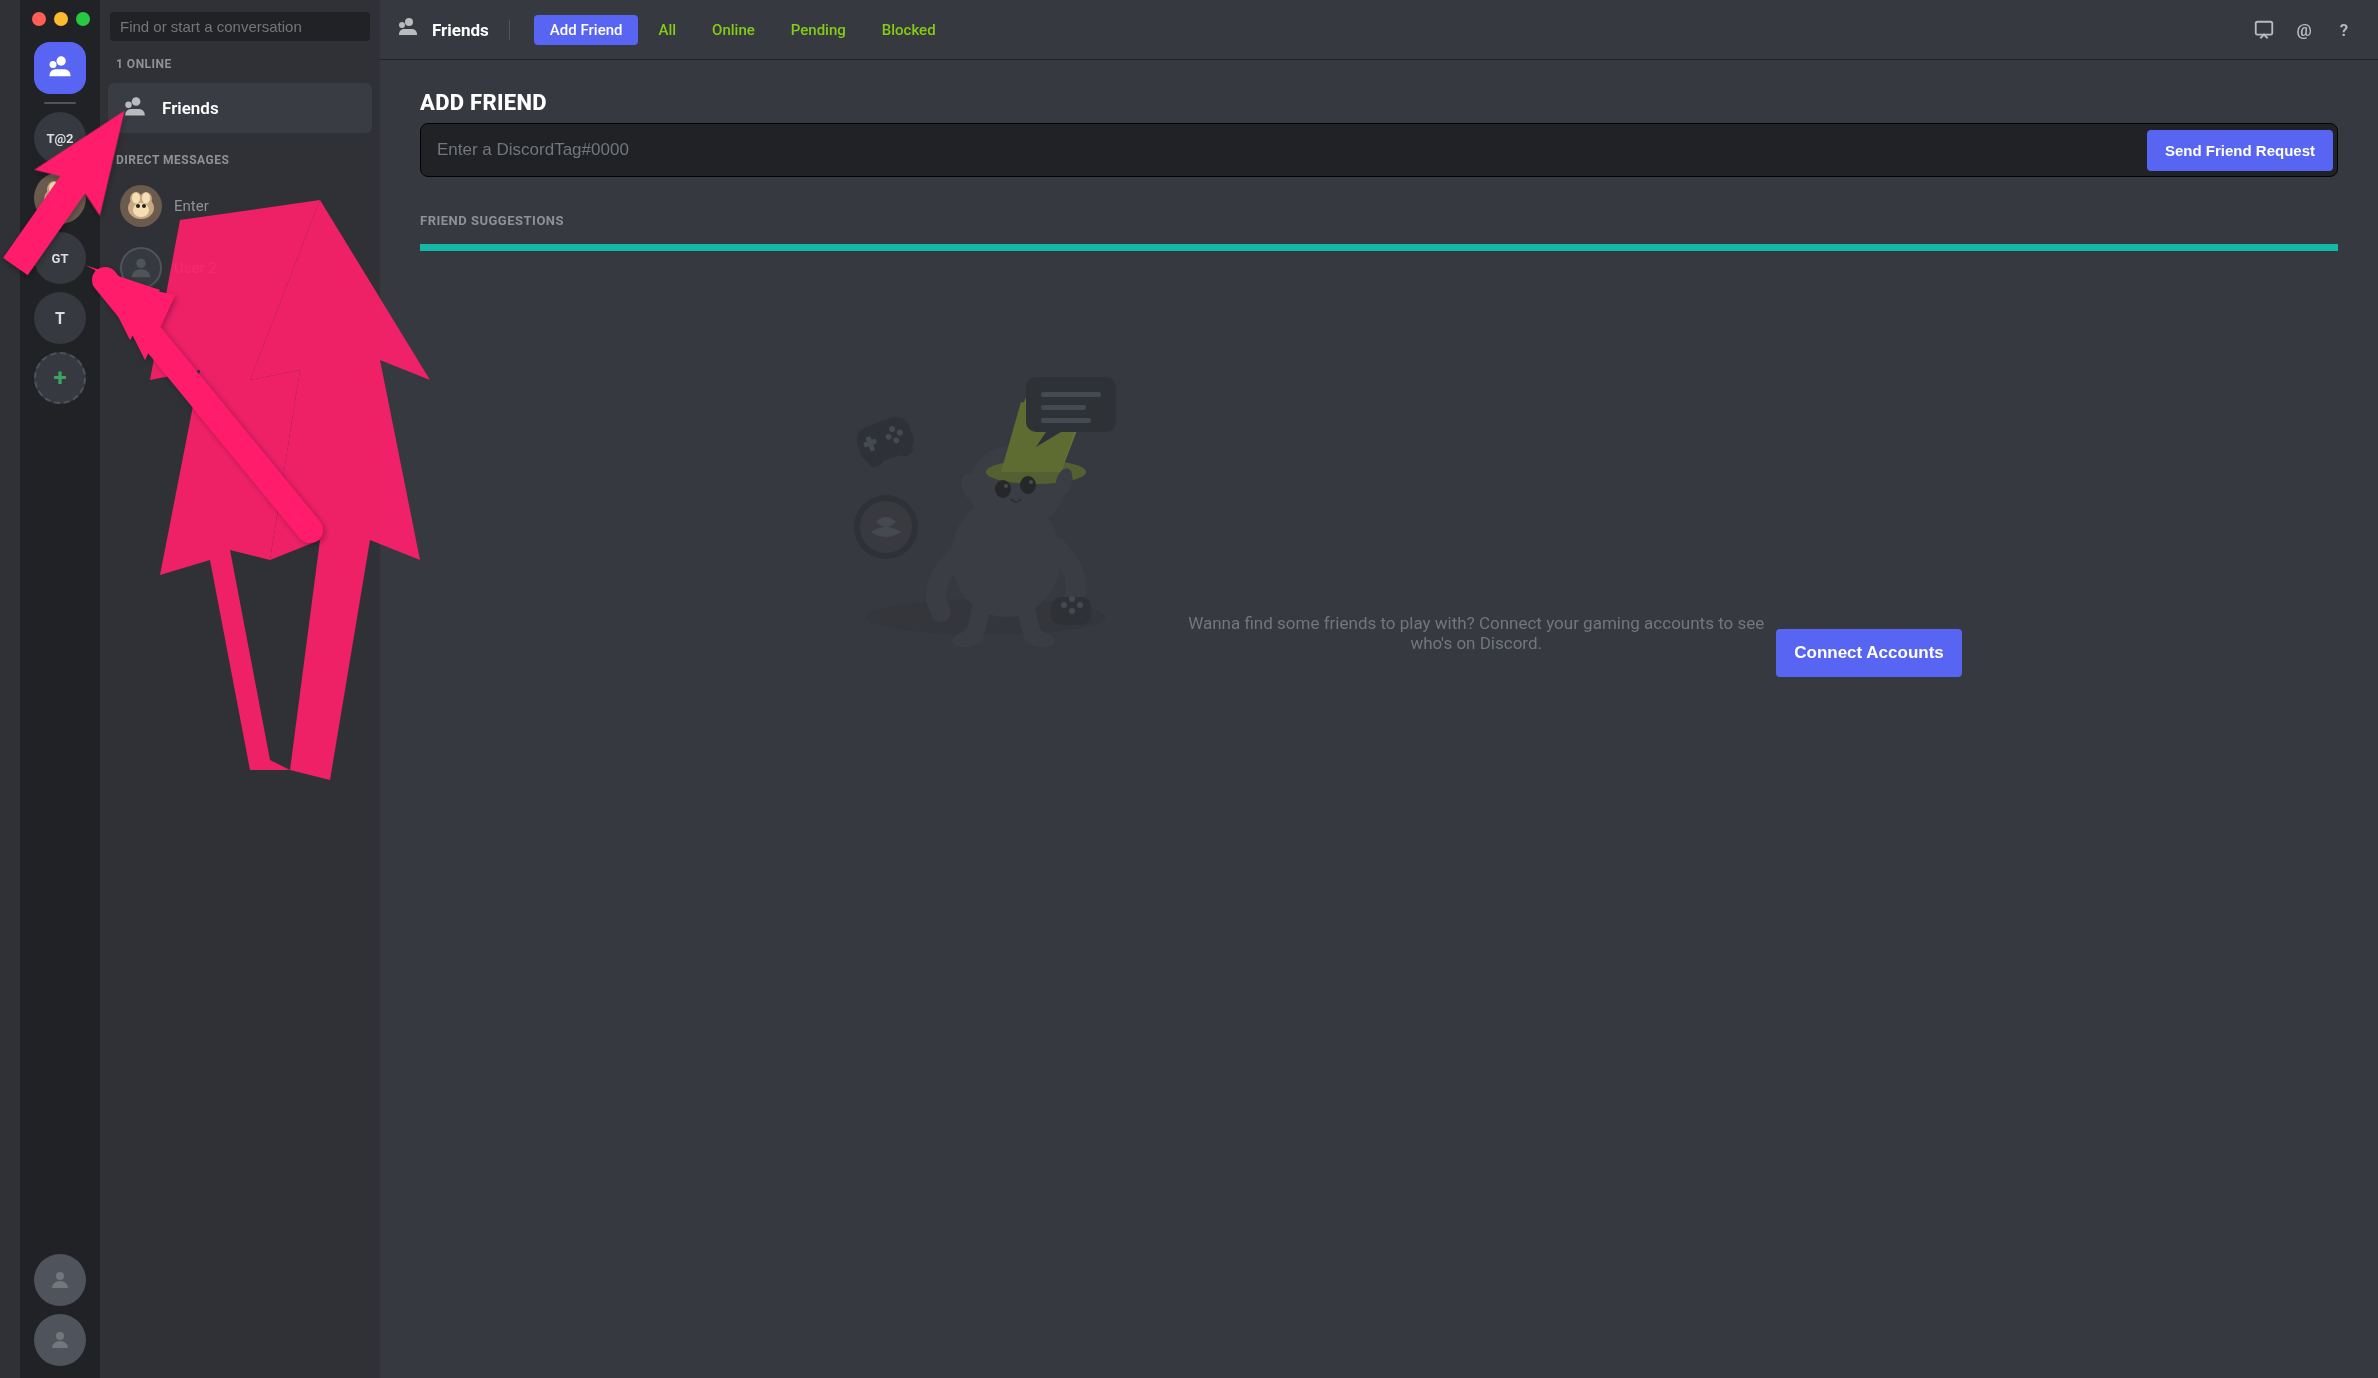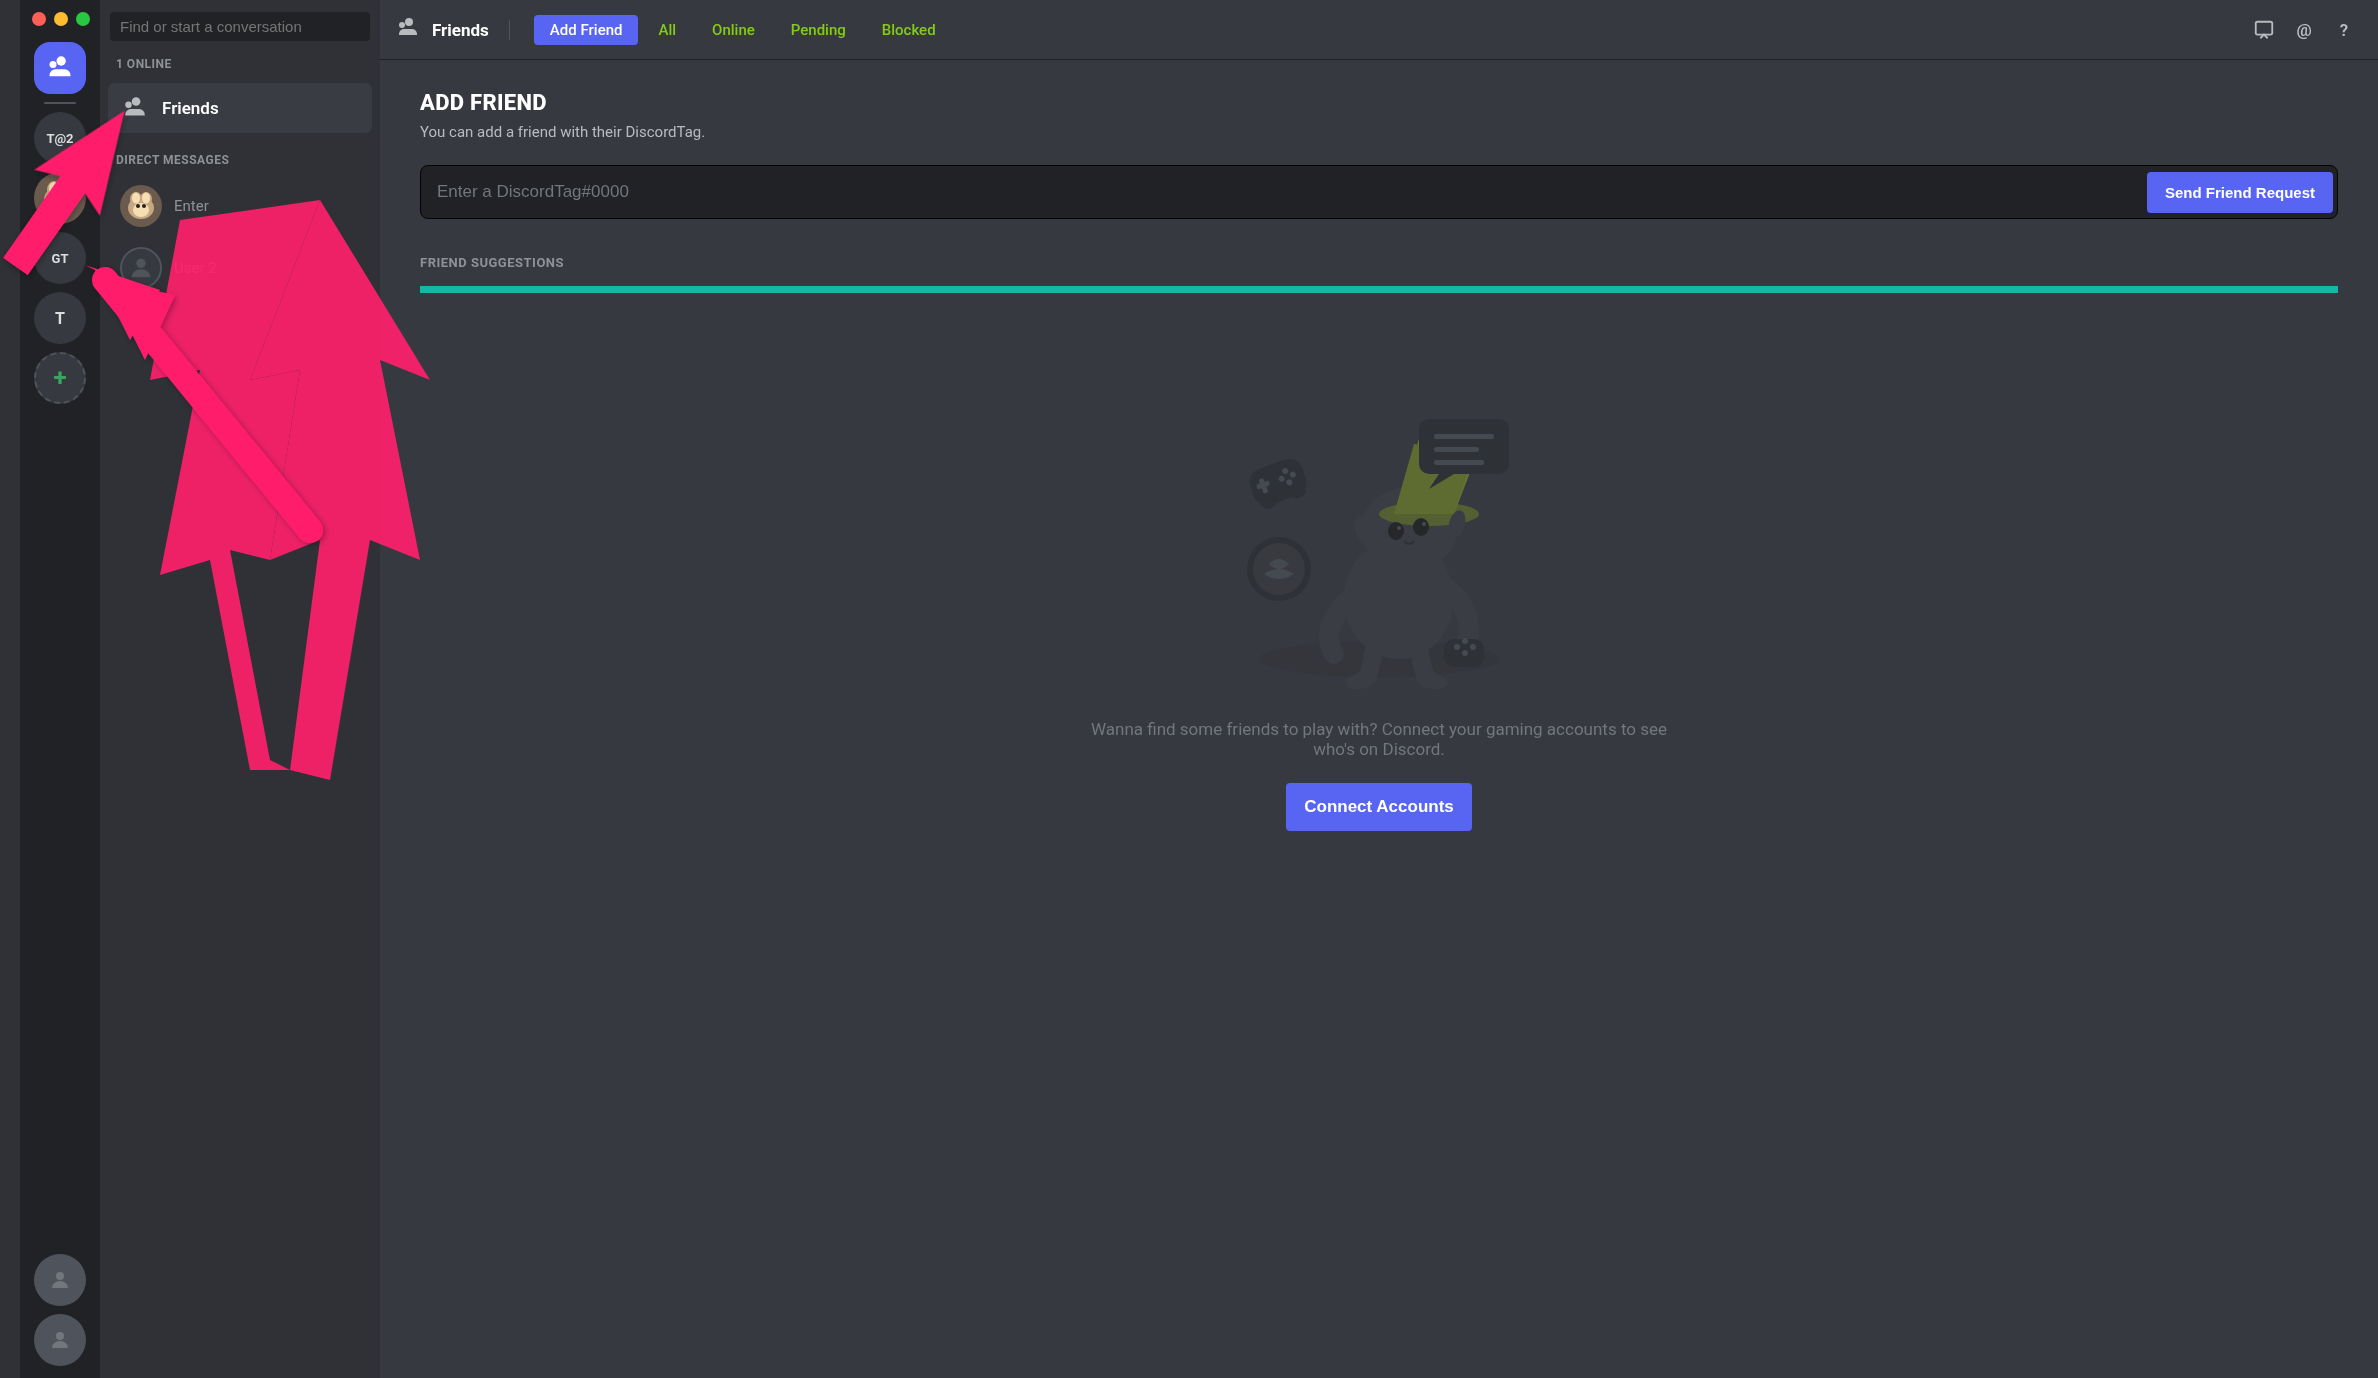--- a/index.html
+++ b/index.html
@@ -279,22 +279,22 @@
       color: #8e9297;
       text-transform: uppercase;
       letter-spacing: 0.5px;
       margin-bottom: 16px;
       padding-bottom: 16px;
       border-bottom: 7px solid #14b8a6;
     }
 
     .empty-state {
       display: flex;
-      flex-direction: column;
-      align-items: center;
+      flex-direction: row;
+      align-items: flex-end;
       justify-content: center;
       padding: 60px 0 40px;
     }
 
     .empty-illustration {
       width: 380px;
       height: 320px;
       margin-bottom: 30px;
       position: relative;
       opacity: 0.6;
@@ -486,21 +486,20 @@
           <path d="M8 21l4-4 4 4"></path>
         </svg>
       </div>
       <div class="nav-icon" style="font-size:17px; font-weight:600; color:#b9bbbe;">@</div>
       <div class="nav-icon" style="font-size:17px; font-weight:600; color:#b9bbbe;">?</div>
     </div>
 
     <div class="content-area">
 
       <h2 class="add-friend-title">ADD FRIEND</h2>
-      <p class="add-friend-subtitle">You can add a friend with their DiscordTag.</p>
 
       <div class="discord-tag-input-wrapper">
         <input class="discord-tag-input" type="text" placeholder="Enter a DiscordTag#0000" style="">
         <button class="send-request-btn">Send Friend Request</button>
       </div>
 
       <div class="friend-suggestions-title">FRIEND SUGGESTIONS</div>
 
       <div class="empty-state">
 

